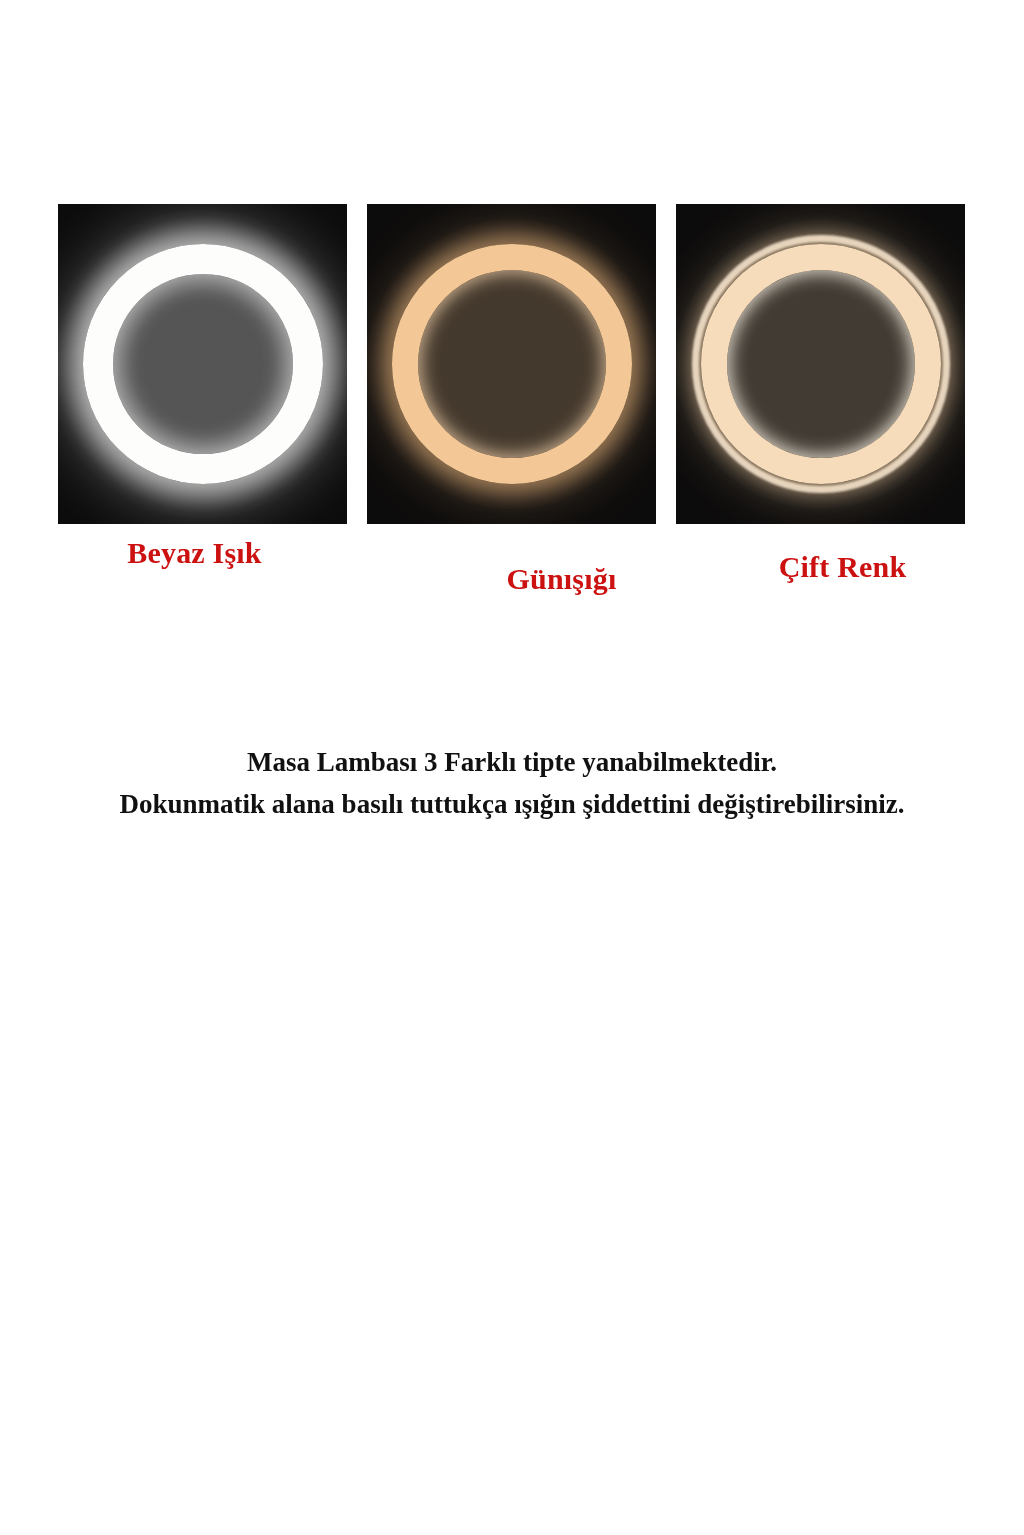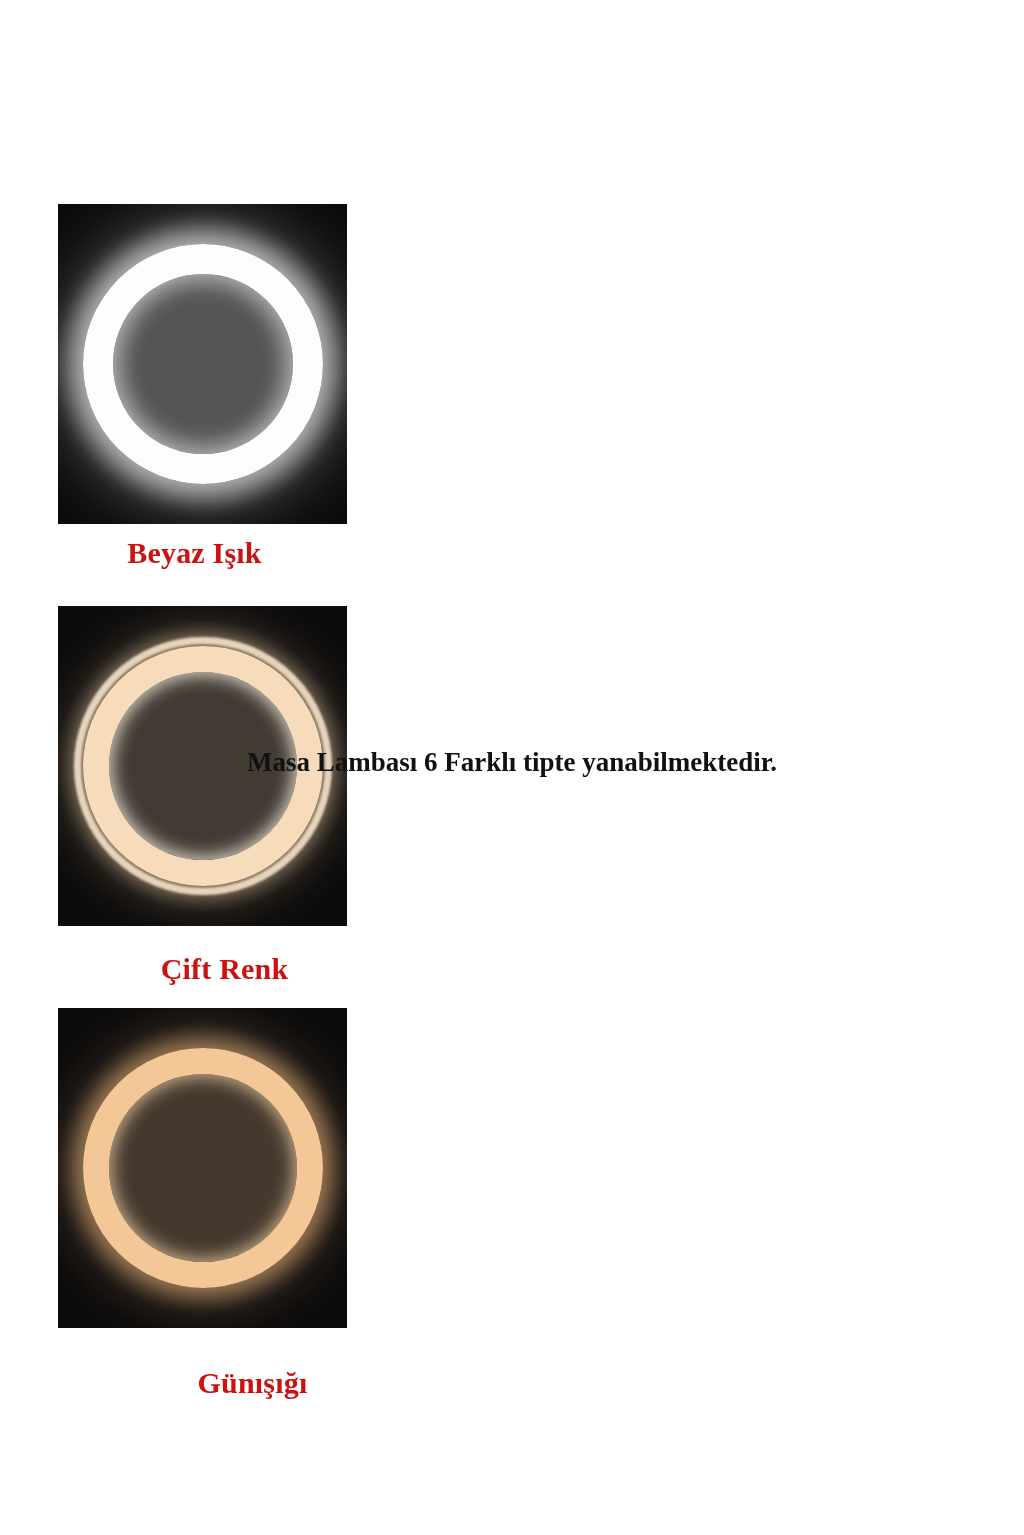--- a/index.html
+++ b/index.html
@@ -17,22 +17,21 @@
   }
 
   
   .gallery {
     position: absolute;
     top: 204px;
     left: 58px;
     width: 908px;
     display: flex;
     justify-content: flex-start;
-    gap: 36px;
-    flex-direction: column;
+    gap: 20px;
   }
 
   .mode-card {
     width: 289px;
     display: flex;
     flex-direction: column;
     align-items: center;
   }
 
   .mode-photo {
@@ -170,40 +169,41 @@
 <div class="gallery">
 
   <div class="mode-card">
     <div class="mode-photo">
       <div class="glow-white"></div>
       <div class="ring-wrap">
         <div class="ring ring-white"></div>
       </div>
     </div>
     <div class="mode-caption cap-shift-1">Beyaz Işık</div>
+  </div>
+
+  <div class="mode-card">
+    <div class="mode-photo">
+      <div class="glow-warm"></div>
+      <div class="ring-wrap">
+        <div class="ring ring-warm"></div>
+      </div>
+    </div>
+    <div class="mode-caption cap-shift-3">Günışığı</div>
   </div>
 
   <div class="mode-card">
     <div class="mode-photo">
       <div class="glow-dual"></div>
       <div class="ring-wrap">
         <div class="ring-dual-outline"></div>
         <div class="ring ring-dual"></div>
       </div>
     </div>
     <div class="mode-caption cap-shift-2">Çift Renk</div>
   </div>
 
-  <div class="mode-card">
-    <div class="mode-photo">
-      <div class="glow-warm"></div>
-      <div class="ring-wrap">
-        <div class="ring ring-warm"></div>
-      </div>
-    </div>
-    <div class="mode-caption cap-shift-3">Günışığı</div>
-  </div>
-
 </div>
 
 <div class="description">
-  <div class="desc-line">Masa Lambası 6 Farklı tipte yanabilmektedir.</div>
+  <div class="desc-line">Masa Lambası 3 Farklı tipte yanabilmektedir.</div>
+  <div class="desc-line">Dokunmatik alana basılı tuttukça ışığın şiddettini değiştirebilirsiniz.</div>
 </div>
 
 </body></html>

